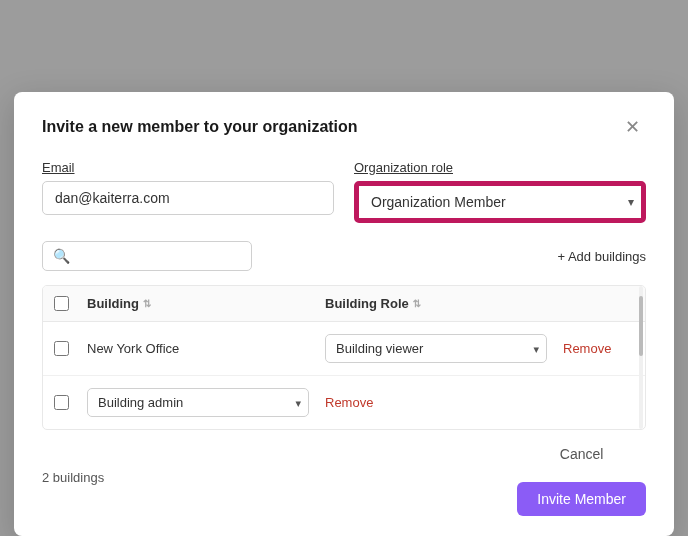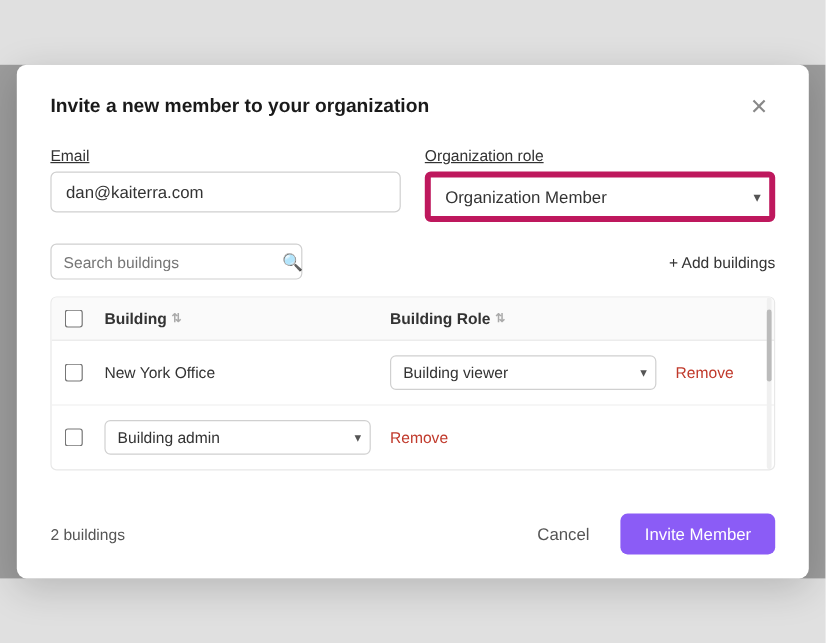--- a/index.html
+++ b/index.html
@@ -7,23 +7,23 @@
       font-family: -apple-system, BlinkMacSystemFont, 'Segoe UI', sans-serif;
       background: #e0e0e0;
       display: flex;
       align-items: center;
       justify-content: center;
       min-height: 100vh;
       font-size: 14px;
     }
     .modal-overlay {
       width: 688px;
-      height: 428px;
-      display: flex;
-      align-items: flex-start;
+      height: 536px;
+      display: flex;
+      align-items: flex-end;
       justify-content: center;
       background: rgba(0,0,0,0.3);
     }
     .modal {
       background: #fff;
       border-radius: 8px;
       width: 660px;
       padding: 24px 28px 20px 28px;
       position: relative;
       box-shadow: 0 8px 32px rgba(0,0,0,0.18);
@@ -137,21 +137,21 @@
       font-size: 13px;
       font-weight: 500;
       display: flex;
       align-items: center;
       gap: 4px;
     }
     .table-container {
       border: 1px solid #e8e8e8;
       border-radius: 5px;
       overflow: hidden;
-      margin-bottom: 32px;
+      margin-bottom: 4px;
       max-height: 260px;
     }
     .table-header {
       display: grid;
       grid-template-columns: 36px 1fr 1fr 90px;
       background: #fafafa;
       border-bottom: 1px solid #e8e8e8;
       padding: 10px 0;
     }
     .th {
@@ -230,20 +230,21 @@
       padding-top: 4px;
     }
     .buildings-count {
       font-size: 13px;
       color: #555;
     }
     .footer-actions {
       display: flex;
       gap: 12px;
       align-items: center;
+      flex-direction: column;
     }
     .cancel-btn {
       background: none;
       border: none;
       cursor: pointer;
       font-size: 14px;
       color: #555;
       padding: 8px 14px;
       border-radius: 5px;
     }
@@ -310,21 +311,20 @@
             <option>Organization Member</option>
             <option>Organization Admin</option>
           </select>
           <span class="select-chevron">▾</span>
         </div>
       </div>
     </div>
 
     <div class="buildings-toolbar">
       <div class="search-wrapper">
-        <input class="search-input" type="text" placeholder="Search buildings" style="">
         <span class="search-icon">🔍</span>
       </div>
       <button class="add-buildings-btn">
         <span>+ Add buildings</span>
       </button>
     </div>
 
     <div class="table-container table-scroll-container">
 
       <div class="table-header">

